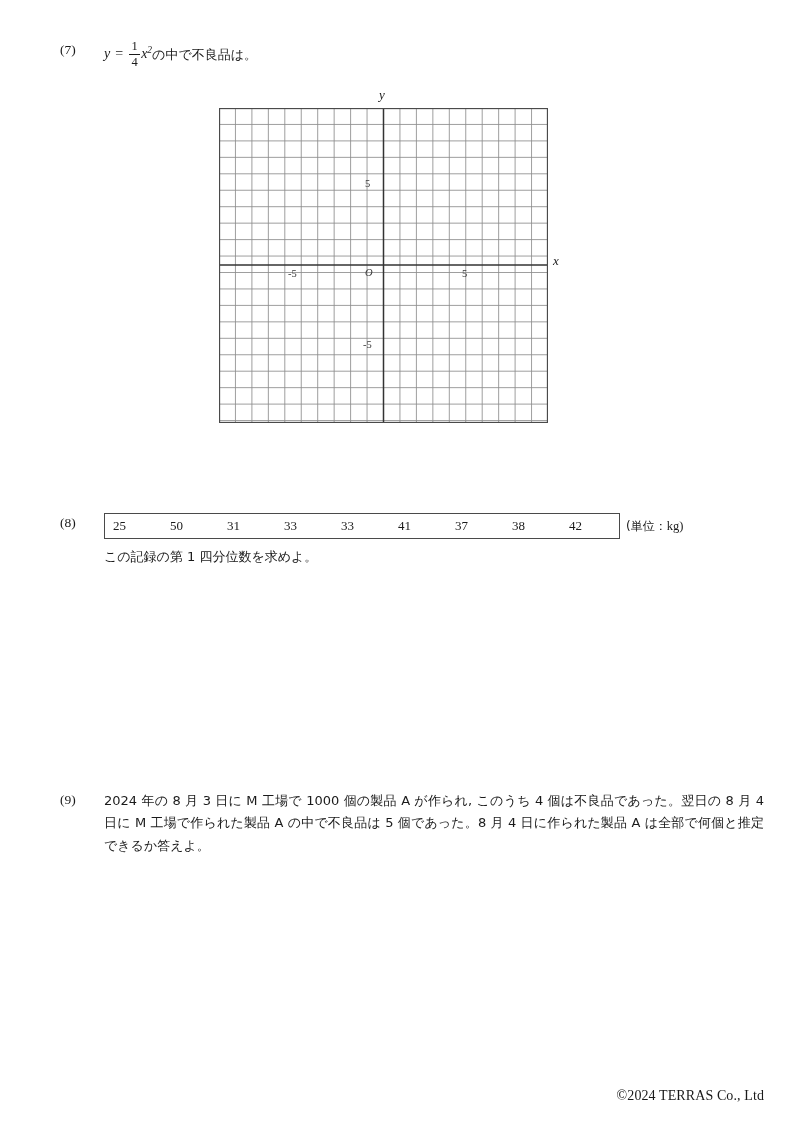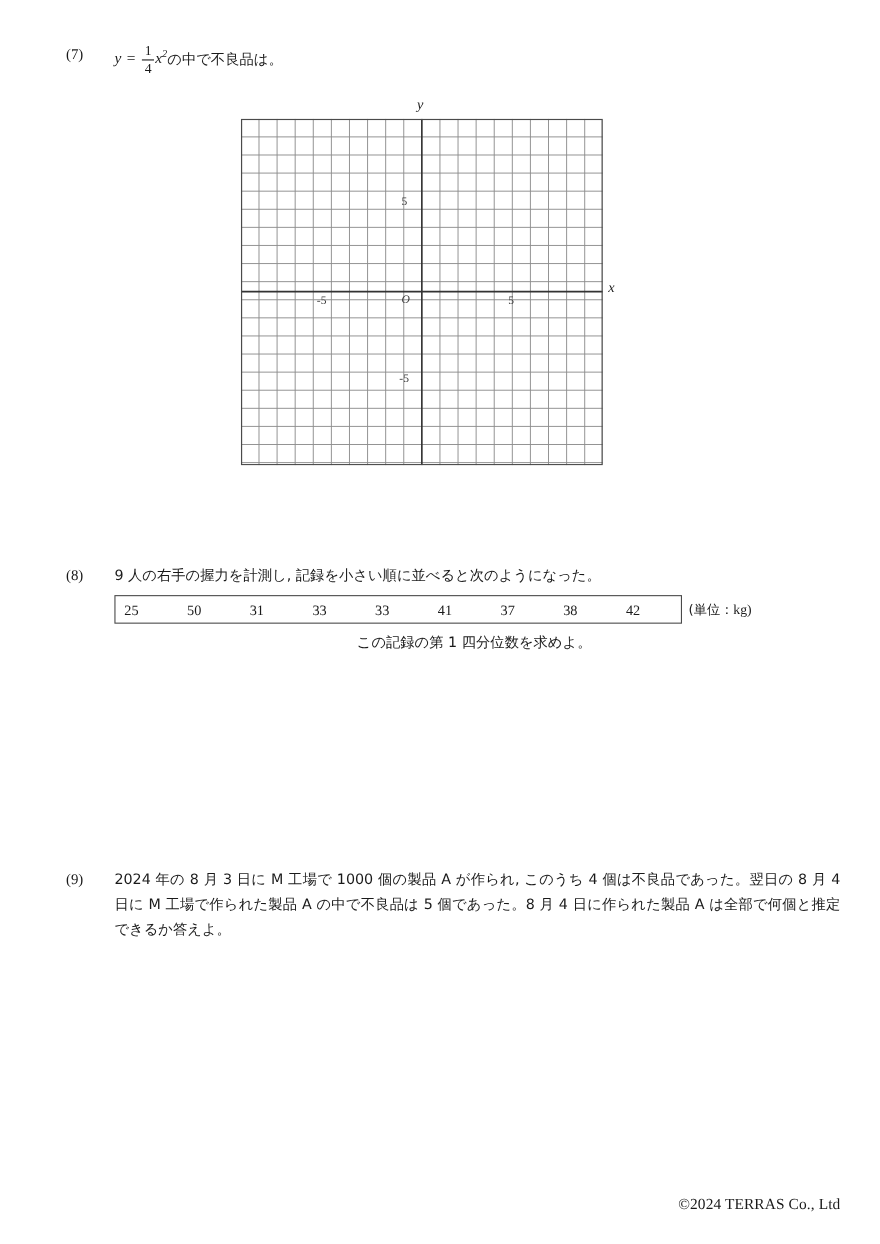--- a/index.html
+++ b/index.html
@@ -140,21 +140,21 @@
   }
   .data-table .cell-unit {
     flex: 0 0 96px;
     font-size: 12.5px;
   }
   .unit-jp {
     font-family: "DejaVu Sans", "Liberation Sans", sans-serif;
     font-size: 12px;
   }
 
-  .q8-line3 { margin: 0; text-align: center; }
+  .q8-line3 { margin: 0; }
 
   
   #q9 { top: 790px; left: 58px; width: 706px; }
   #q9 .qbody {
     text-align: justify;
     line-height: 1.72;
   }
 
   
   #footer {
@@ -244,21 +244,20 @@
     <span class="tick-label" id="tick-y-5">5</span>
     <span class="tick-label" id="tick-y-m5">-5</span>
     <span class="tick-label" id="tick-x-5">5</span>
     <span class="tick-label" id="tick-x-m5">-5</span>
     <span class="tick-label" id="tick-origin">O</span>
   </div>
 
   <div class="problem" id="q8">
     <div class="qnum">(8)</div>
     <div class="qbody">
-      <div class="q8-line1 jp">9 人の右手の握力を計測し, 記録を小さい順に並べると次のようになった。</div>
 
       <div class="data-table" id="grip-data-table">
         <span class="cell">25</span>
         <span class="cell">50</span>
         <span class="cell">31</span>
         <span class="cell">33</span>
         <span class="cell">33</span>
         <span class="cell">41</span>
         <span class="cell">37</span>
         <span class="cell">38</span>

